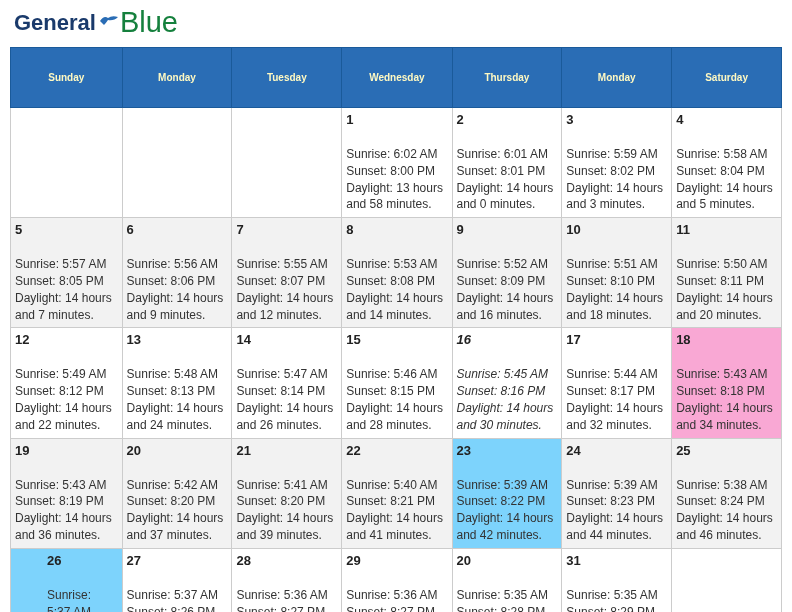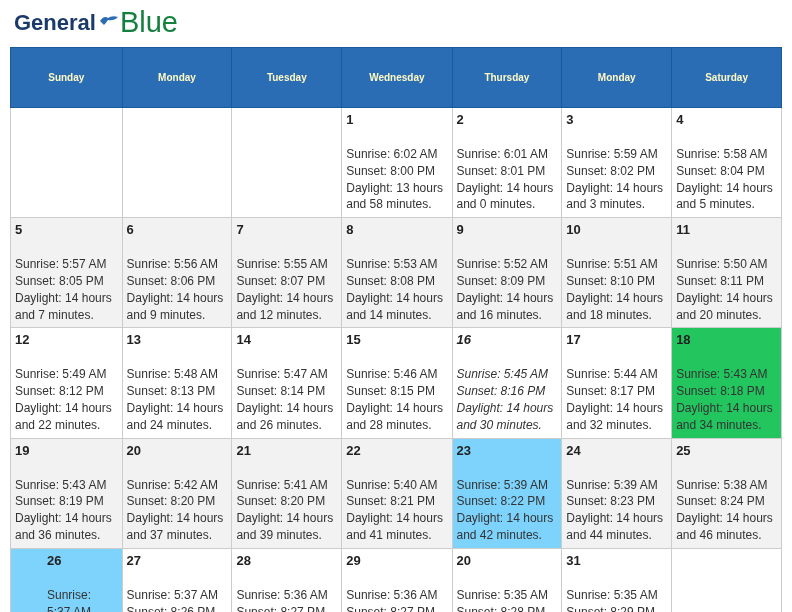--- a/index.html
+++ b/index.html
@@ -184,21 +184,21 @@
           <div class="day-info">Sunrise: 5:46 AM<br>Sunset: 8:15 PM<br>Daylight: 14 hours and 28 minutes.</div>
         </td>
         <td style="background: rgb(255, 255, 255); font-style: italic;">
           <div class="day-number">16</div>
           <div class="day-info">Sunrise: 5:45 AM<br>Sunset: 8:16 PM<br>Daylight: 14 hours and 30 minutes.</div>
         </td>
         <td style="background: rgb(255, 255, 255);">
           <div class="day-number">17</div>
           <div class="day-info">Sunrise: 5:44 AM<br>Sunset: 8:17 PM<br>Daylight: 14 hours and 32 minutes.</div>
         </td>
-        <td style="background: #22c55e;">
+        <td style="background: #f9a8d4;">
           <div class="day-number">18</div>
           <div class="day-info">Sunrise: 5:43 AM<br>Sunset: 8:18 PM<br>Daylight: 14 hours and 34 minutes.</div>
         </td>
       </tr>
       <tr>
         <td style="background: rgb(242, 242, 242);">
           <div class="day-number">19</div>
           <div class="day-info">Sunrise: 5:43 AM<br>Sunset: 8:19 PM<br>Daylight: 14 hours and 36 minutes.</div>
         </td>
         <td style="background: rgb(242, 242, 242);">

